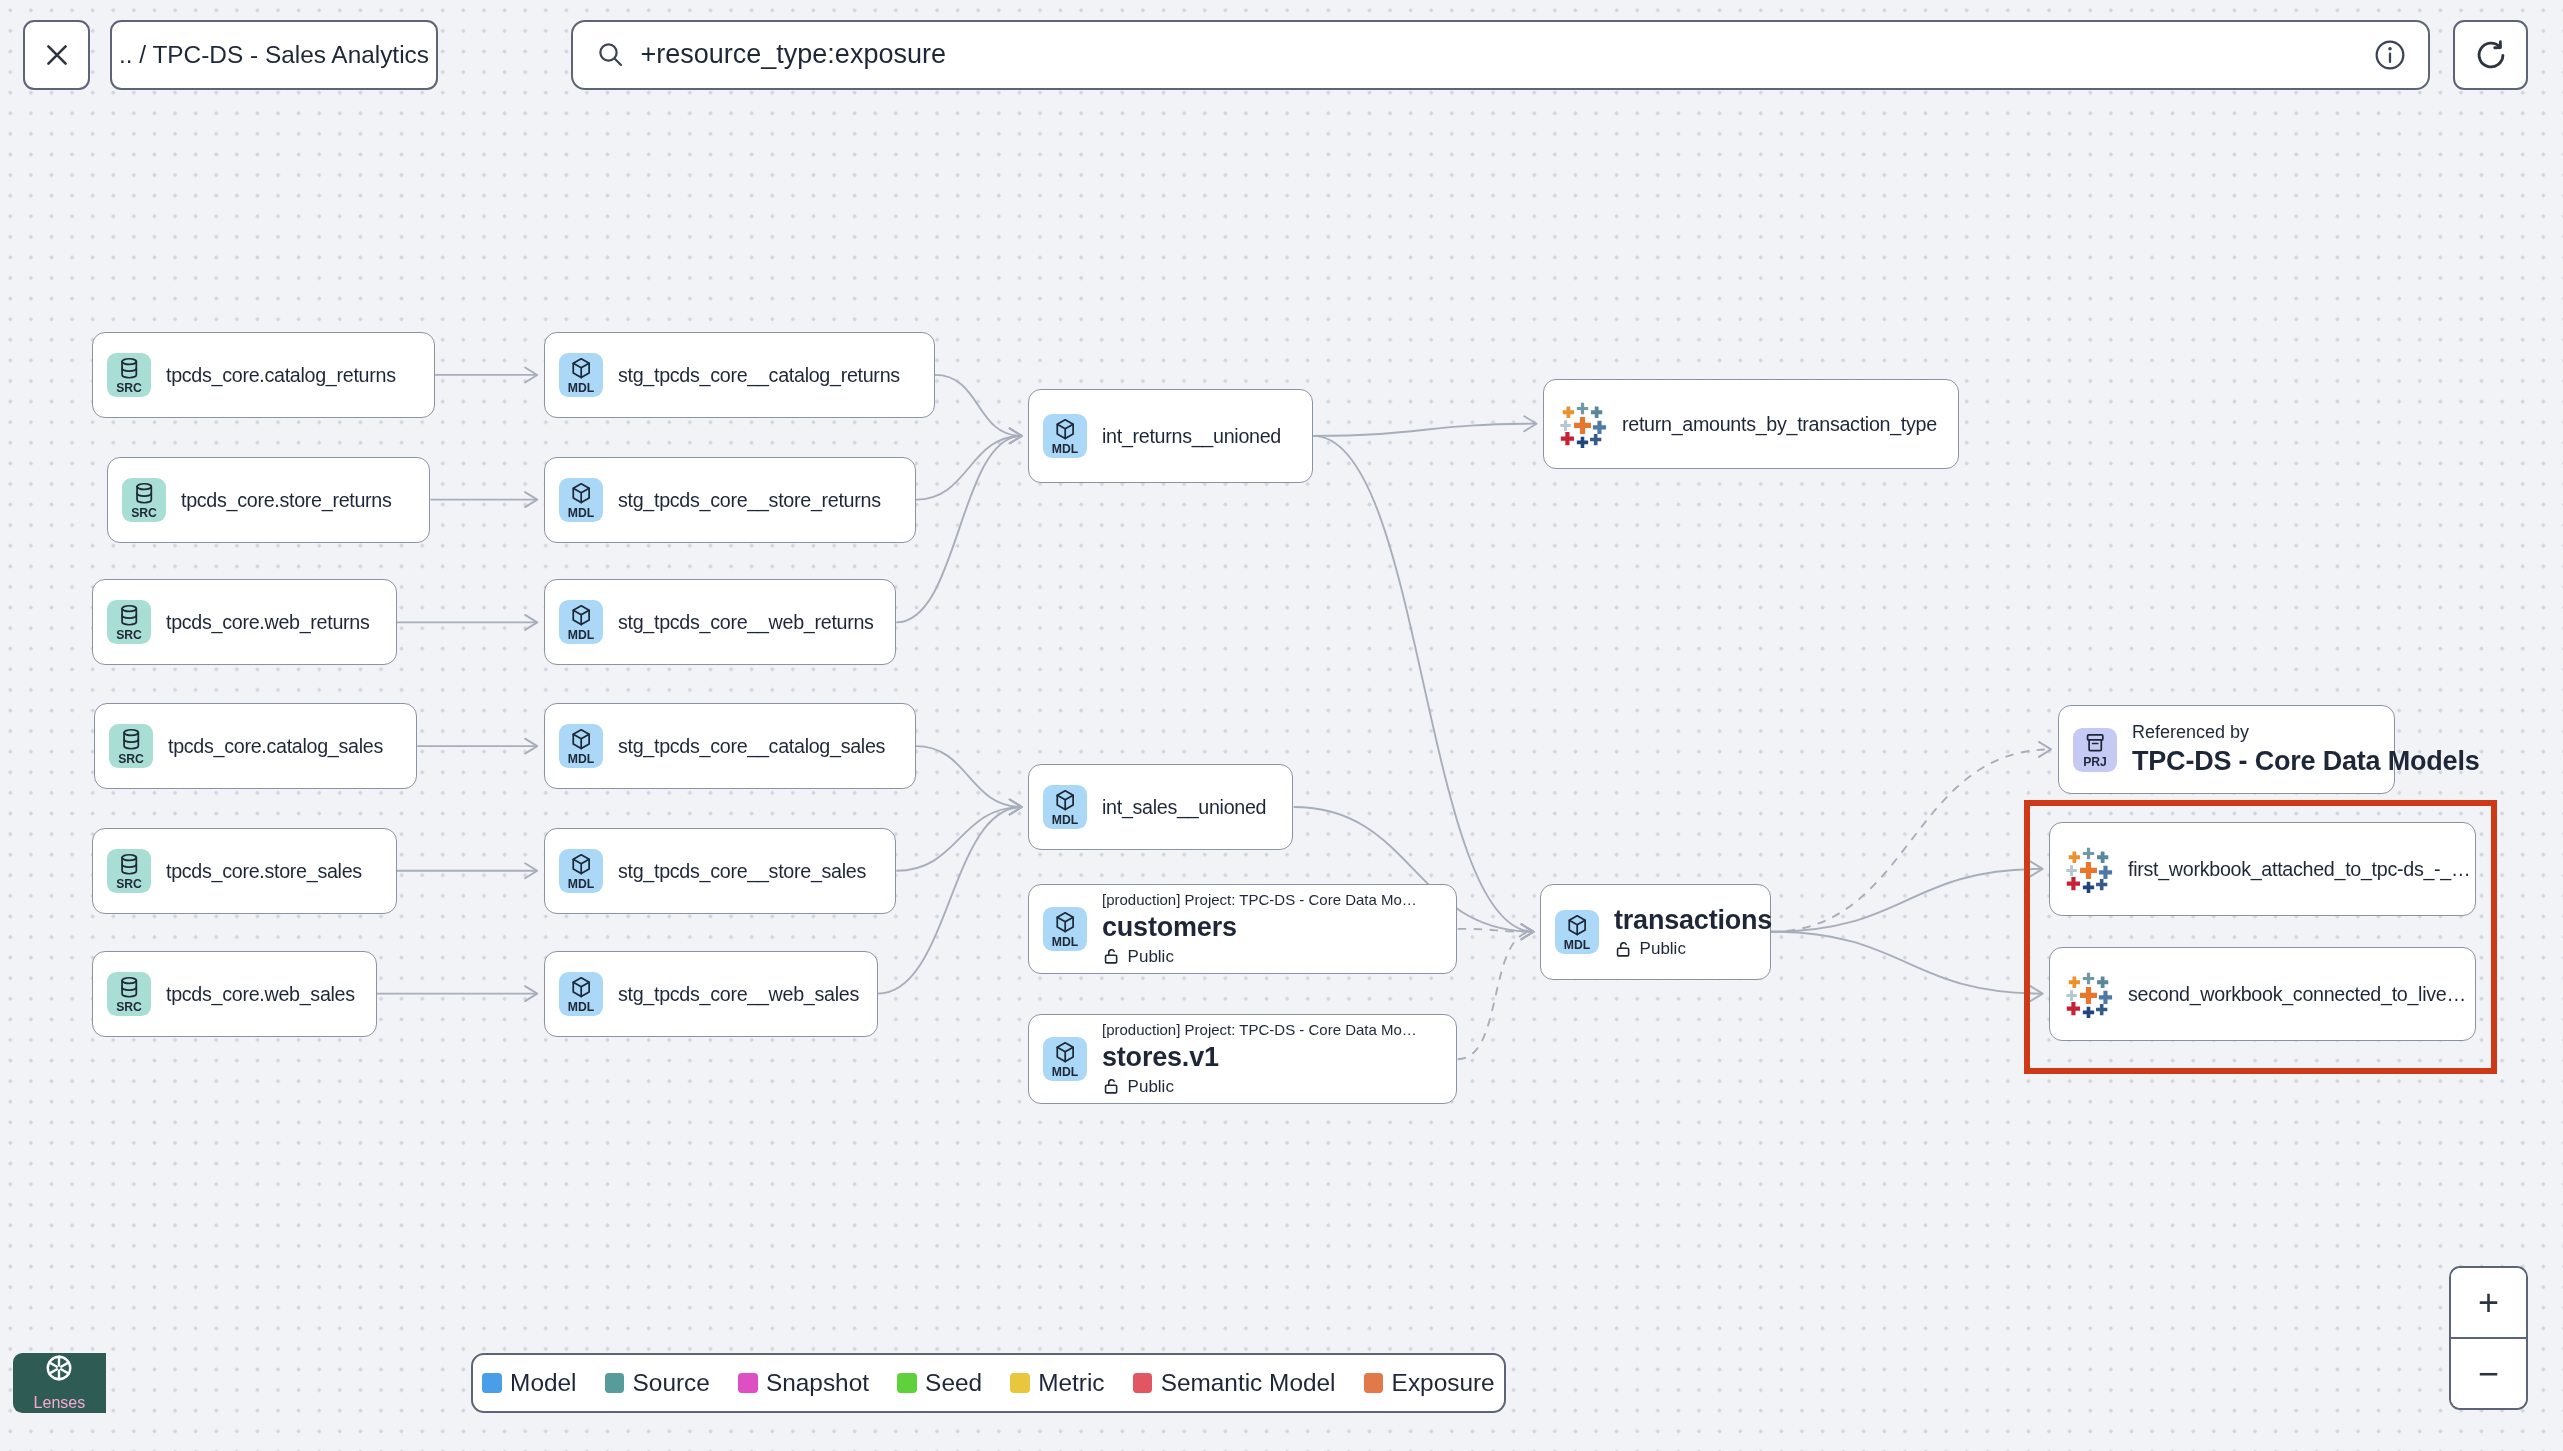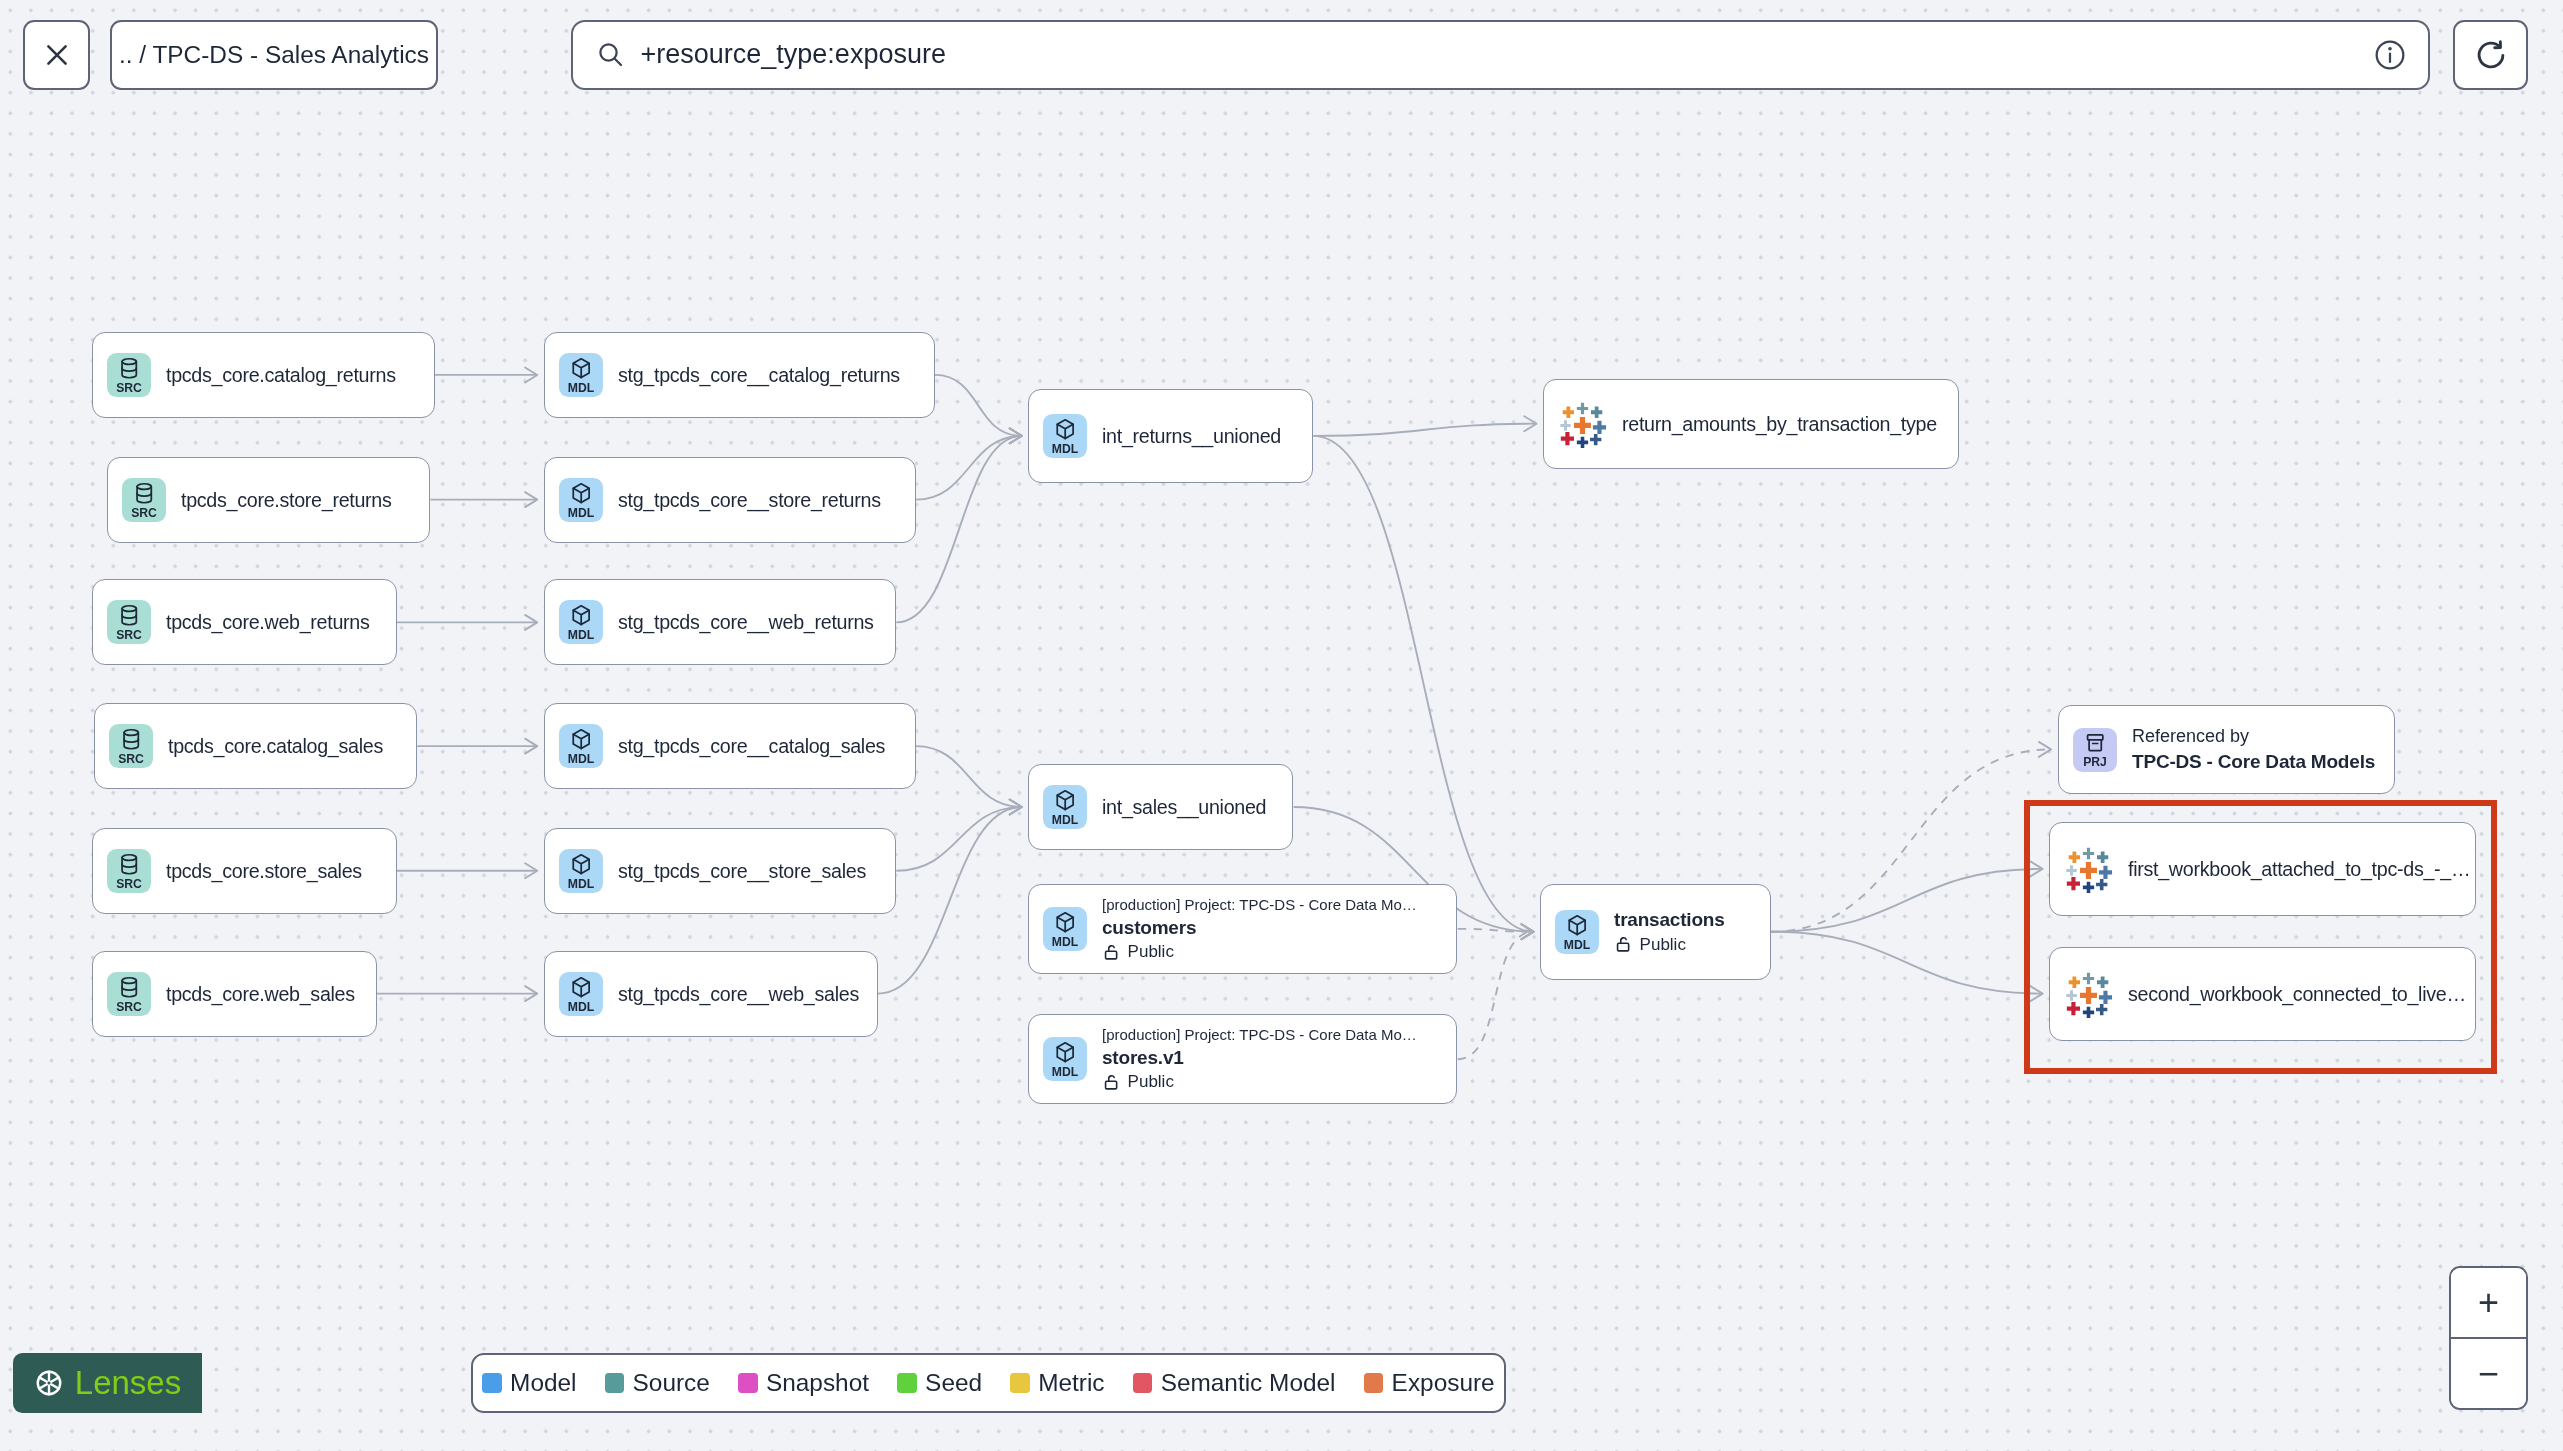--- a/index.html
+++ b/index.html
@@ -44,33 +44,33 @@
   .badge {
     width:44px; height:44px; border-radius:9.4px; flex:0 0 auto;
     display:flex; flex-direction:column; align-items:center; justify-content:center;
   }
   .badge-source  { background:#a9ded4; }
   .badge-model   { background:#abd8f6; }
   .badge-project { background:#c5caf4; }
   .badge-label { font-size:12.2px; font-weight:700; letter-spacing:0; line-height:1; margin-top:0.9px; }
   .node-text { display:flex; flex-direction:column; justify-content:center; gap:3.7px; min-width:0; }
   .node-meta  { font-size:15px; white-space:nowrap; }
-  .node-title { font-size:19px; font-weight:600; white-space:nowrap; letter-spacing:-0.2px; }
+  .node-title { font-size:27px; font-weight:600; white-space:nowrap; letter-spacing:-0.2px; }
   .node-sub   { font-size:18px; white-space:nowrap; }
   .node-access { display:flex; align-items:center; gap:6.6px; font-size:17px; }
   .tableau-icon { flex:0 0 auto; }
   #highlight-box {
     position:absolute; z-index:3; border:6.6px solid #ce3a17; pointer-events:none;
   }
   
   .lens-group { position:absolute; left:13px; top:1353px; height:60px; display:flex; z-index:4; }
   .lenses-btn {
-    background:#2e5c54; color:#84cc16; border-radius:9.4px 0 0 9.4px;
+    background:#2e5c54; color:#f9a8d4; border-radius:9.4px 0 0 9.4px;
     display:flex; align-items:center; gap:11.2px; padding:0 20.6px;
-    font-size:33px; cursor:pointer; height:60px;
+    font-size:16px; cursor:pointer; height:60px;flex-direction:column;
   }
   .resource-btn {
     background:#fff; border:2.3px solid #5d6475; border-left:none; border-radius:0 9.4px 9.4px 0;
     display:flex; align-items:center; gap:13px; padding:0 22.5px;
     font-size:24.4px; cursor:pointer; height:60px;
   }
   .legend {
     position:absolute; left:471px; top:1353px; height:60px; z-index:4;
     background:#fff; border:2.3px solid #5d6475; border-radius:13px;
     display:flex; align-items:center; gap:28px; padding:0 9px; font-size:24.4px;

